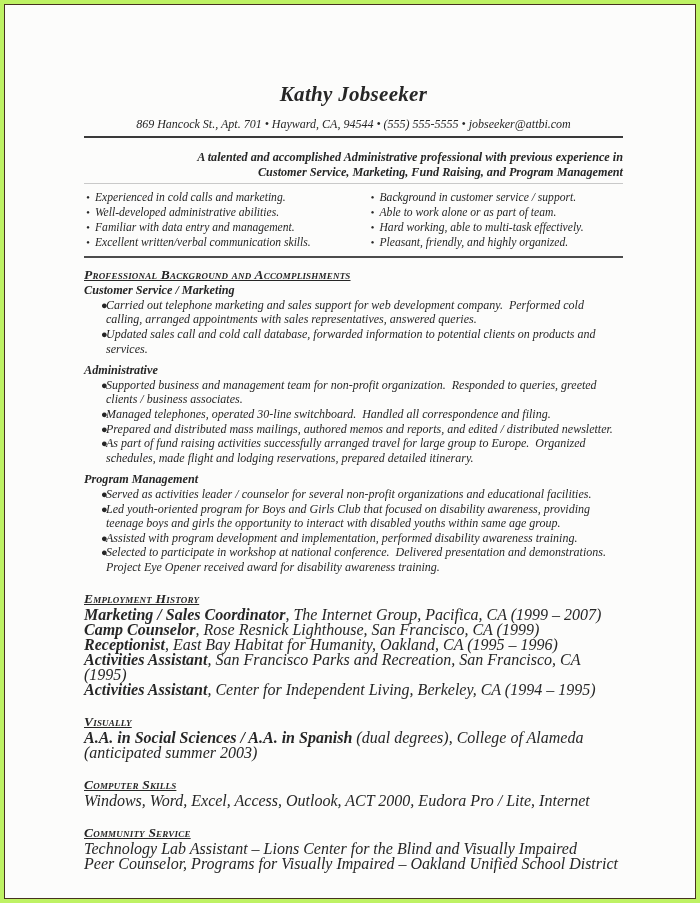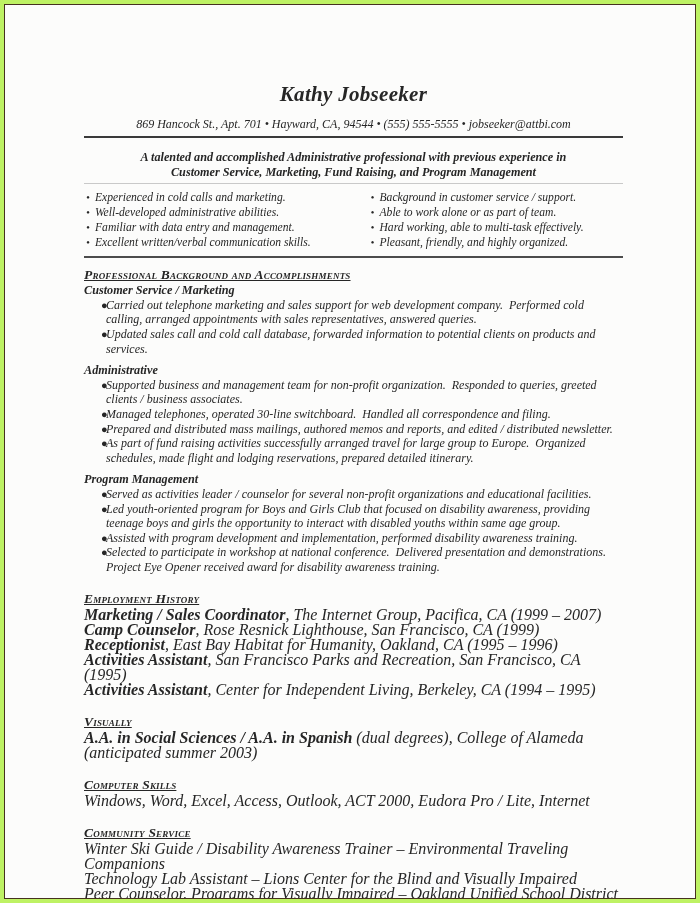--- a/index.html
+++ b/index.html
@@ -34,21 +34,21 @@
     line-height: 15px;
     margin-top: 12px;
   }
   .rule-heavy {
     border: none;
     border-top: 2px solid #3a3a3a;
     margin-top: 4px;
   }
   .summary {
     margin-top: 12px;
-    text-align: center;
+    text-align: right;
     font-weight: bold;
     font-size: 12.2px;
     line-height: 14.6px;
   }
   .rule-light {
     border: none;
     border-top: 1px solid #c9c9c9;
     margin-top: 4px;
   }
 
@@ -230,19 +230,18 @@
       <div class="line"><span class="bold">A.A. in Social Sciences / A.A. in Spanish</span><span> (dual degrees), College of Alameda (anticipated summer 2003)</span></div>
     </div>
 
     <div class="section">
       <div class="sec-title">Computer Skills</div>
       <div class="line">Windows, Word, Excel, Access, Outlook, ACT 2000, Eudora Pro / Lite, Internet</div>
     </div>
 
     <div class="section">
       <div class="sec-title">Community Service</div>
-      <div class="line">Winter Ski Guide / Disability Awareness Trainer – Environmental Traveling Companions</div>
       <div class="line">Technology Lab Assistant – Lions Center for the Blind and Visually Impaired</div>
       <div class="line">Peer Counselor, Programs for Visually Impaired – Oakland Unified School District</div>
     </div>
 
   </div>
 </div>
 
 </body></html>

